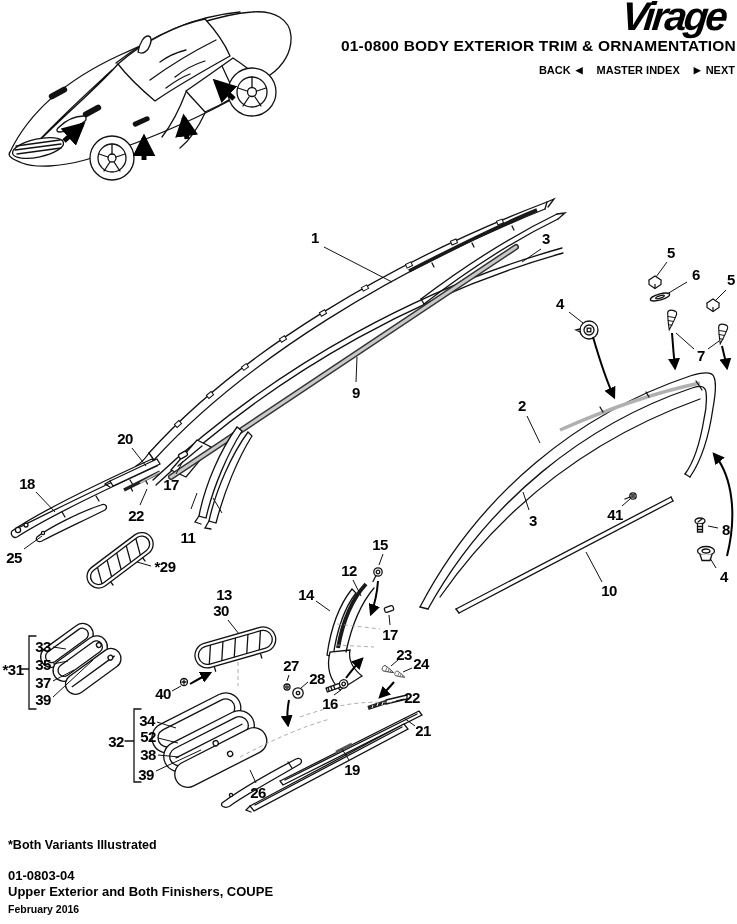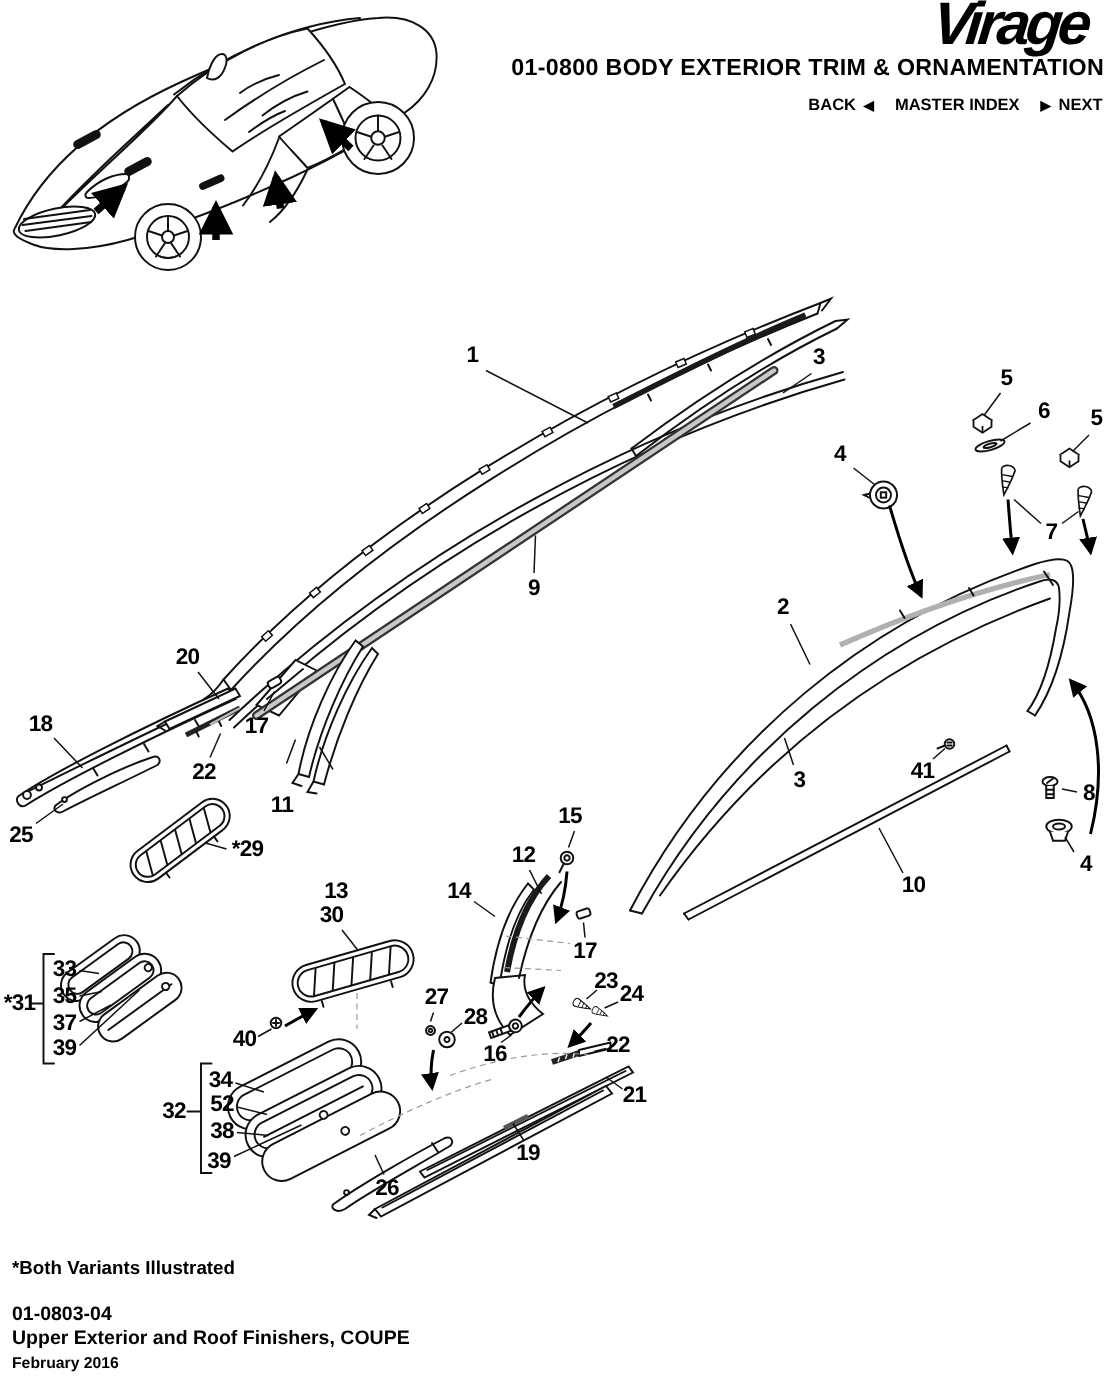--- a/index.html
+++ b/index.html
@@ -454,16 +454,16 @@
       <span>MASTER INDEX</span>
     </a>
     <a href="#">
       <span class="arr">▶</span>
       <span>NEXT</span>
     </a>
   </div>
 
   <div class="note">*Both Variants Illustrated</div>
   <div class="doc-num">01-0803-04</div>
-  <div class="doc-title">Upper Exterior and Roof Finishers, COUPE</div>
+  <div class="doc-title">Upper Exterior and Both Finishers, COUPE</div>
   <div class="doc-date">February 2016</div>
 
 </div>
 
 </body></html>

